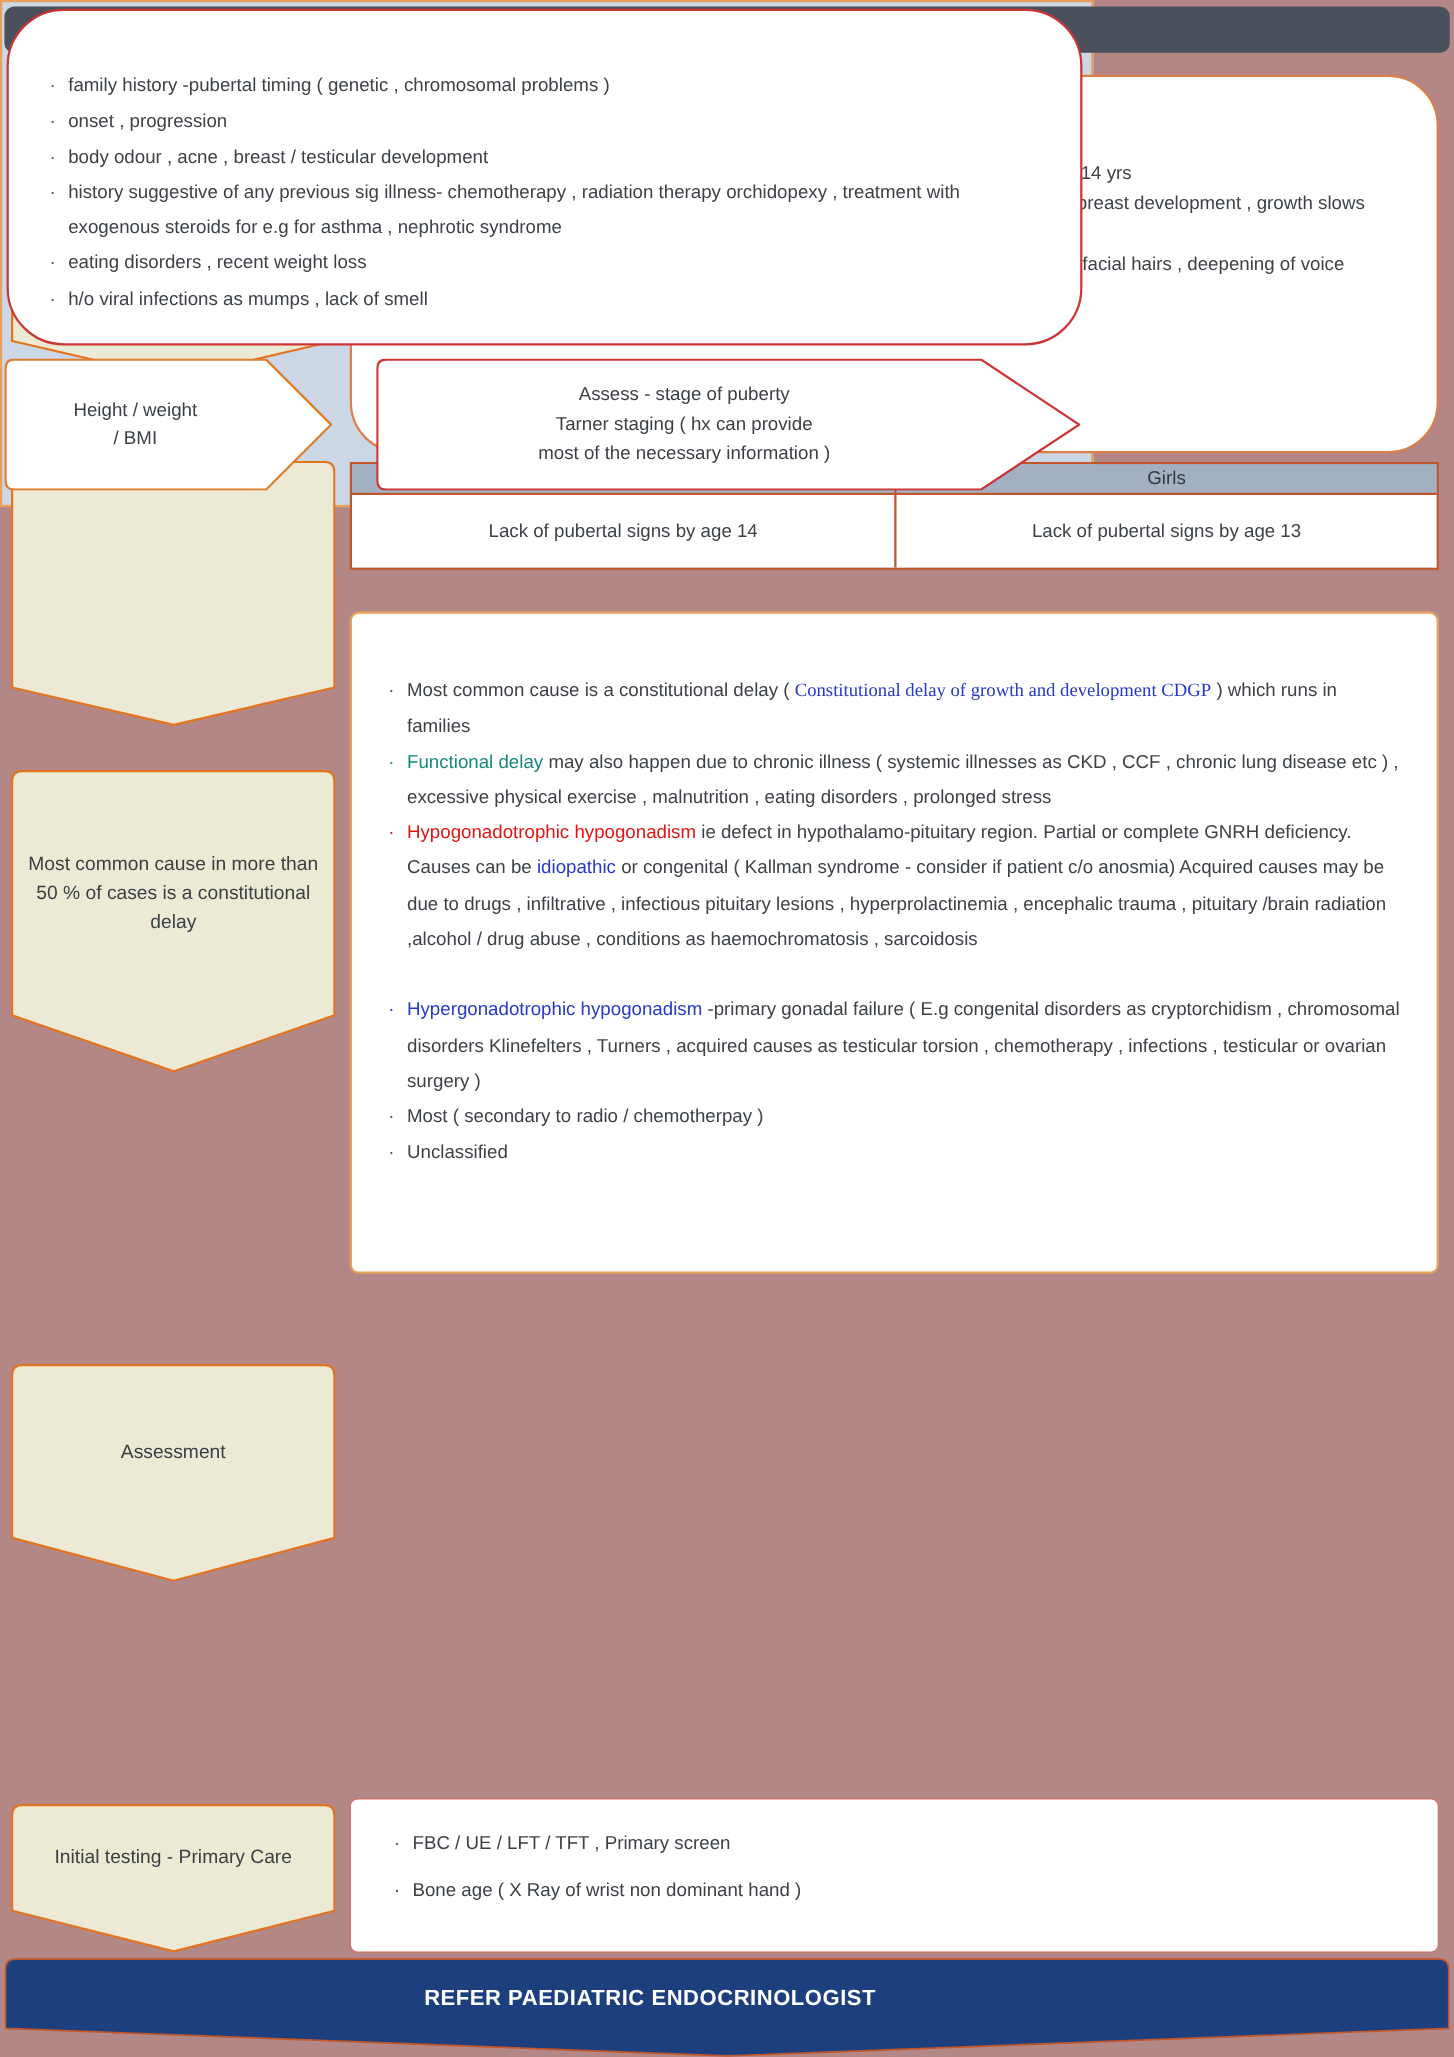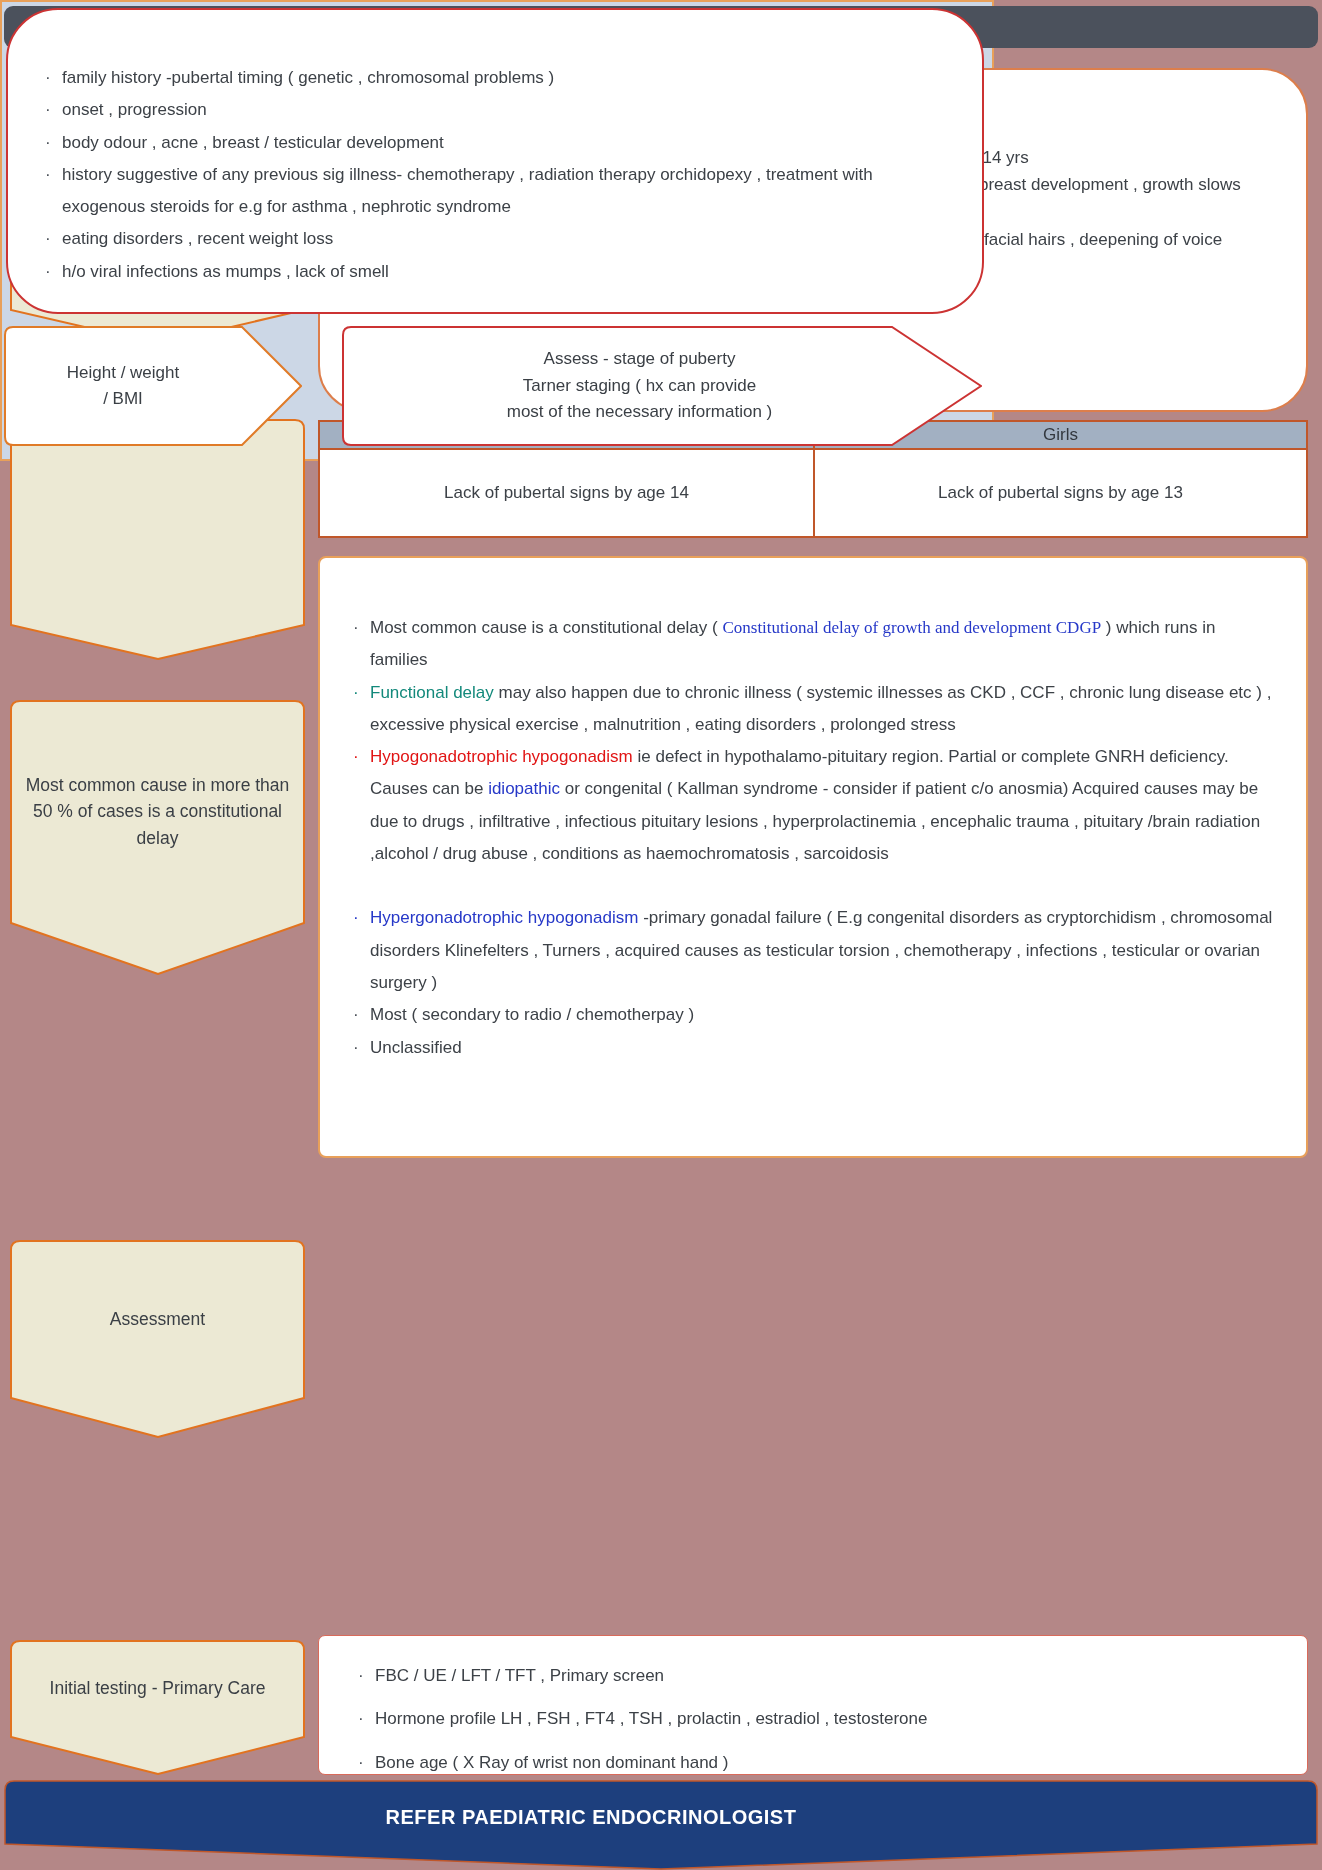--- a/index.html
+++ b/index.html
@@ -41,31 +41,31 @@
   .lh-norm li{line-height:1.62;}
   .panel-tests li{line-height:1.9;margin-bottom:11px;}
   li.gap-after{margin-bottom:32px;}
 
   
   .ctable{position:absolute;left:318px;top:420px;width:990px;border:2px solid #c0572a;box-sizing:border-box;}
   .ctable .trow{display:grid;grid-template-columns:1fr 1fr;}
   .ctable .cell{box-sizing:border-box;display:flex;align-items:center;justify-content:center;
                 font-size:17px;text-align:center;}
   .ctable .th{height:28px;background:#a2b0c2;border-bottom:2px solid #c0572a;color:#33383f;}
-  .ctable .td{height:86px;background:#ffffff;text-align:right;}
+  .ctable .td{height:66px;background:#ffffff;text-align:right;}
   .ctable .cell + .cell{border-left:2px solid #c0572a;}
 
   
   .arrow{position:absolute;top:326px;height:120px;}
   .arrow svg{position:absolute;left:0;top:0;}
   .arrow .atext{position:absolute;top:0;bottom:0;display:flex;flex-direction:column;align-items:center;
                 justify-content:center;text-align:center;font-size:17px;line-height:1.55;color:#3a3f45;}
   .arrow-left{left:4px;width:298px;}
   .arrow-left .atext{left:10px;right:70px;}
-  .arrow-right{left:342px;width:640px;padding-left:35px;}
+  .arrow-right{left:342px;width:640px;}
   .arrow-right .atext{left:20px;right:100px;}
 </style>
 </head>
 <body>
 
 <div class="canvas">
 
   <div class="header-bar">
     <span>DELAYED PUBERTY</span>
   </div>
@@ -166,21 +166,21 @@
           <div>Assess - stage of puberty</div>
           <div>Tarner staging ( hx can provide</div>
           <div>most of the necessary information )</div>
         </div>
     </div>
   </div>
 
   <div class="panel panel-tests">
     <ul class="blist">
         <li><span class="marker">·</span><span>FBC / UE / LFT / TFT , Primary screen</span></li>
-        <li><span class="marker">·</span><span>Hormone profile LH , FSH , FT4 , TSH , prolactin , estradiol , testosterone</span></li>
+        <li><span class="marker">·</span></li>
         <li><span class="marker">·</span><span>Bone age ( X Ray of wrist non dominant hand )</span></li>
       </ul>
   </div>
 
   <div class="footer-wrap">
     <svg width="1314" height="90" viewBox="0 0 1314 90">
       <path d="M 10,1 L 1304,1 Q 1313,1 1313,10 L 1313,64 L 657,89 L 1,64 L 1,10 Q 1,1 10,1 Z" fill="#1d3f7d" stroke="#c0572a" stroke-width="1.5"></path>
       </svg>
     <div class="footer-text">REFER PAEDIATRIC ENDOCRINOLOGIST</div>
   </div>

